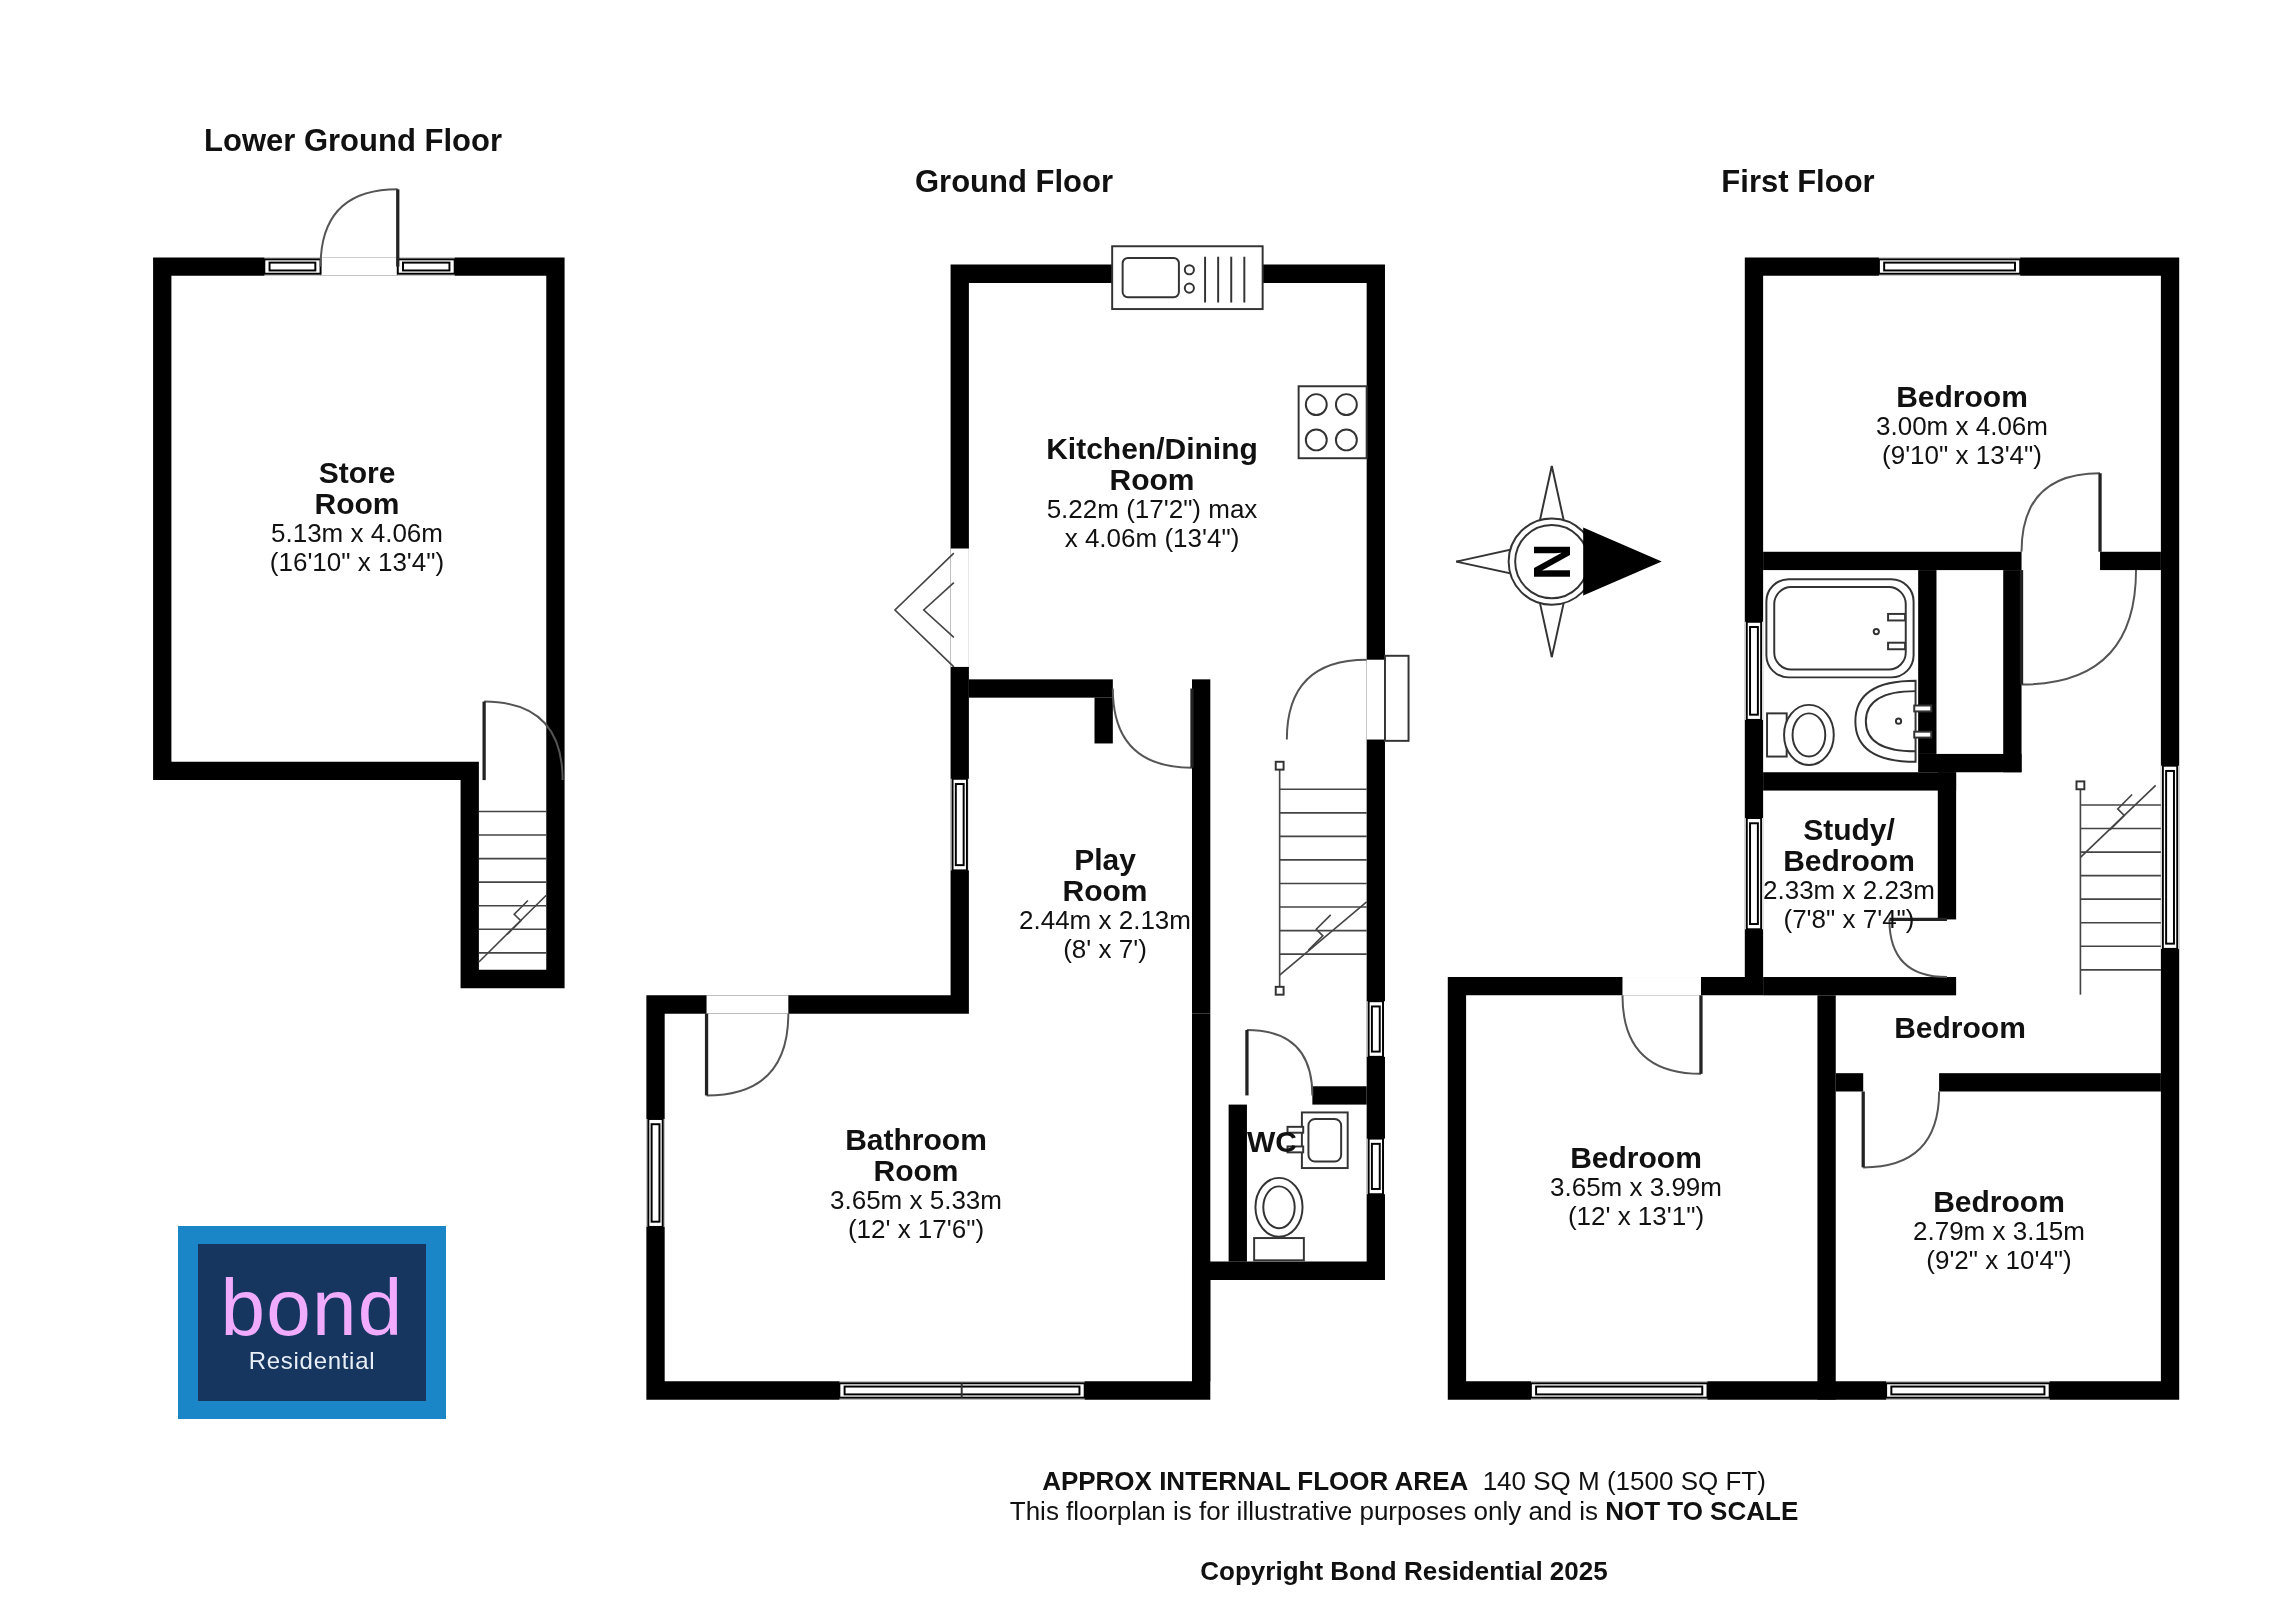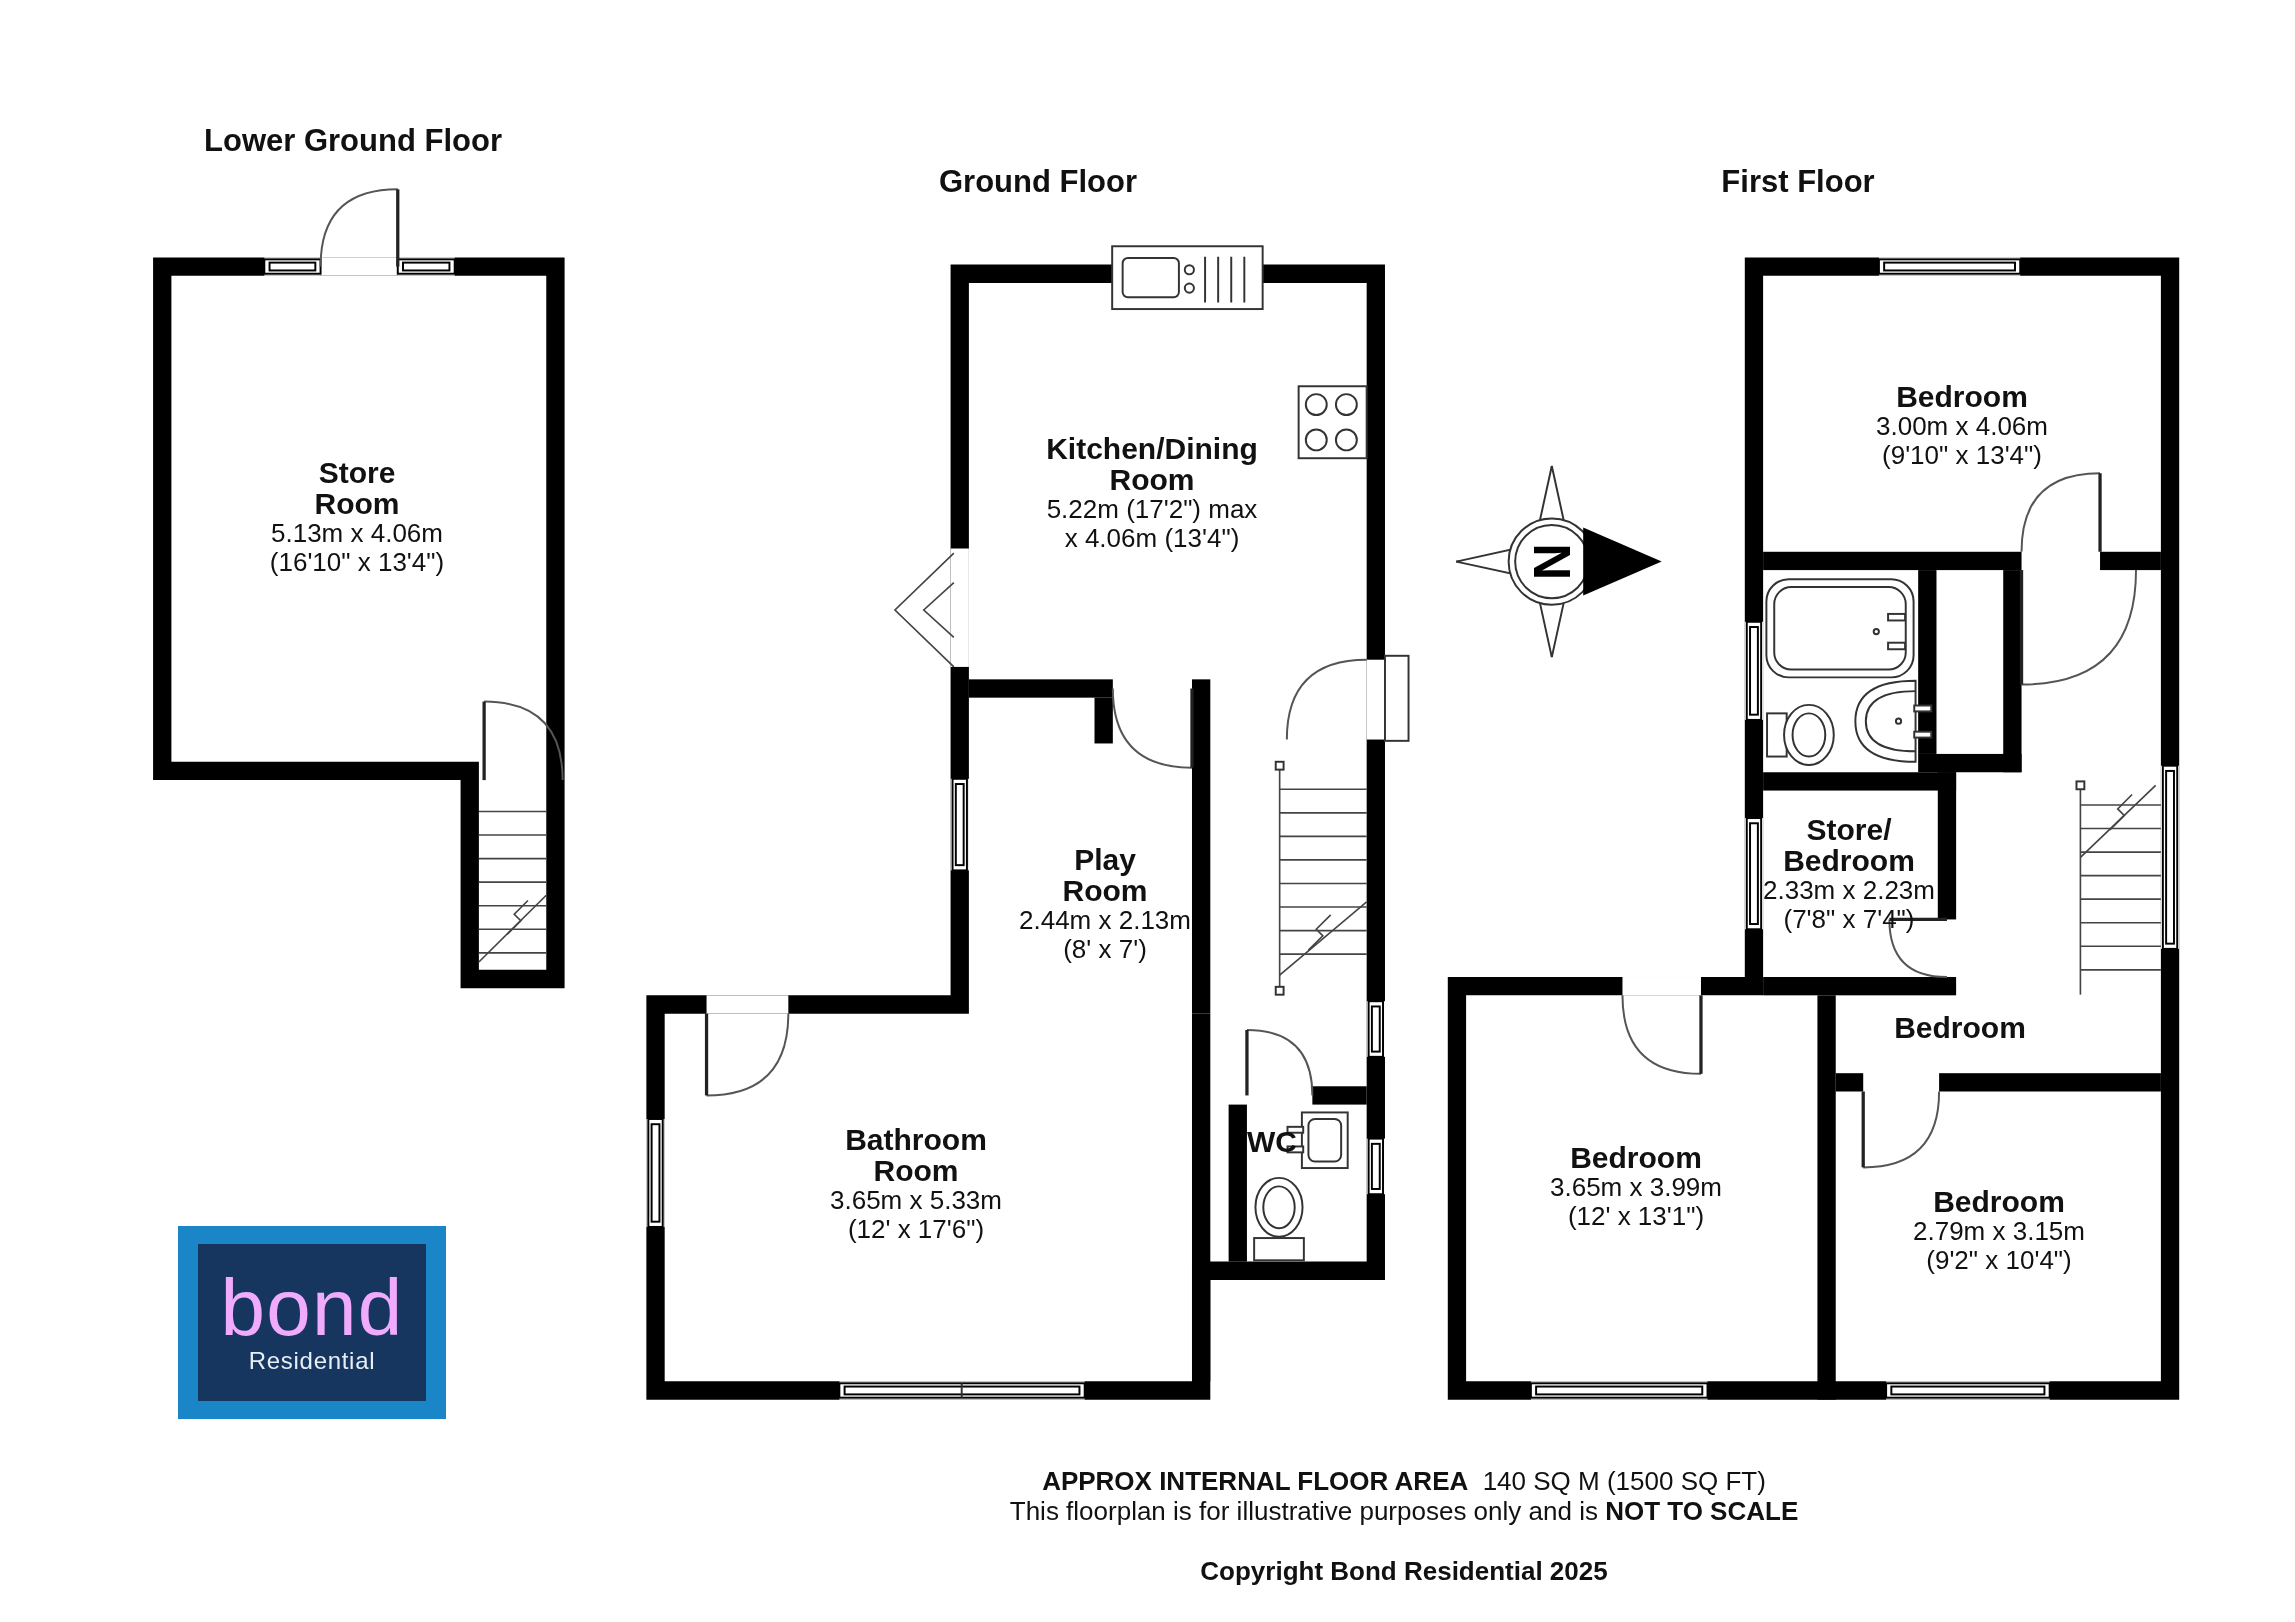--- a/index.html
+++ b/index.html
@@ -252,21 +252,21 @@
     <polygon class="fix" points="2340,858 2404,858 2372,1004"></polygon>
     <polygon class="fix" points="2226,858 2372,826 2372,890"></polygon>
     <circle class="fix" cx="2372" cy="858" r="66"></circle>
     <circle class="fix" cx="2372" cy="858" r="56" stroke-width="2.5"></circle>
     <text x="2372" y="858" transform="rotate(90 2372 858)" text-anchor="middle" dominant-baseline="central" font-family="Liberation Sans, sans-serif" font-size="78" font-weight="bold" fill="#000">N</text>
     <polygon points="2420,806 2540,858 2420,910" fill="#000"></polygon>
   </g>
 </svg>
 
 <div class="floor-title" style="left:353px;top:123px">Lower Ground Floor</div>
-<div class="floor-title" style="left:1038px;top:164px">Ground Floor</div>
+<div class="floor-title" style="left:1014px;top:164px">Ground Floor</div>
 <div class="floor-title" style="left:1798px;top:164px">First Floor</div>
 
 <div class="label" style="left:357px;top:457px">
   <div class="rn">Store</div>
   <div class="rn">Room</div>
   <div class="rd">5.13m x 4.06m</div>
   <div class="rd">(16'10" x 13'4")</div>
 </div>
 
 <div class="label" style="left:1152px;top:433px">
@@ -295,21 +295,21 @@
 </div>
 
 <div class="label" style="left:1962px;top:381px">
   <div class="rn">Bedroom</div>
   <div class="rd">3.00m x 4.06m</div>
   <div class="rd">(9'10" x 13'4")</div>
 </div>
 
 
 <div class="label" style="left:1849px;top:814px">
-  <div class="rn">Store/</div>
+  <div class="rn">Study/</div>
   <div class="rn">Bedroom</div>
   <div class="rd">2.33m x 2.23m</div>
   <div class="rd">(7'8" x 7'4")</div>
 </div>
 
 <div class="label" style="left:1960px;top:1012px">
   <div class="rn">Bedroom</div>
 </div>
 
 <div class="label" style="left:1636px;top:1142px">

